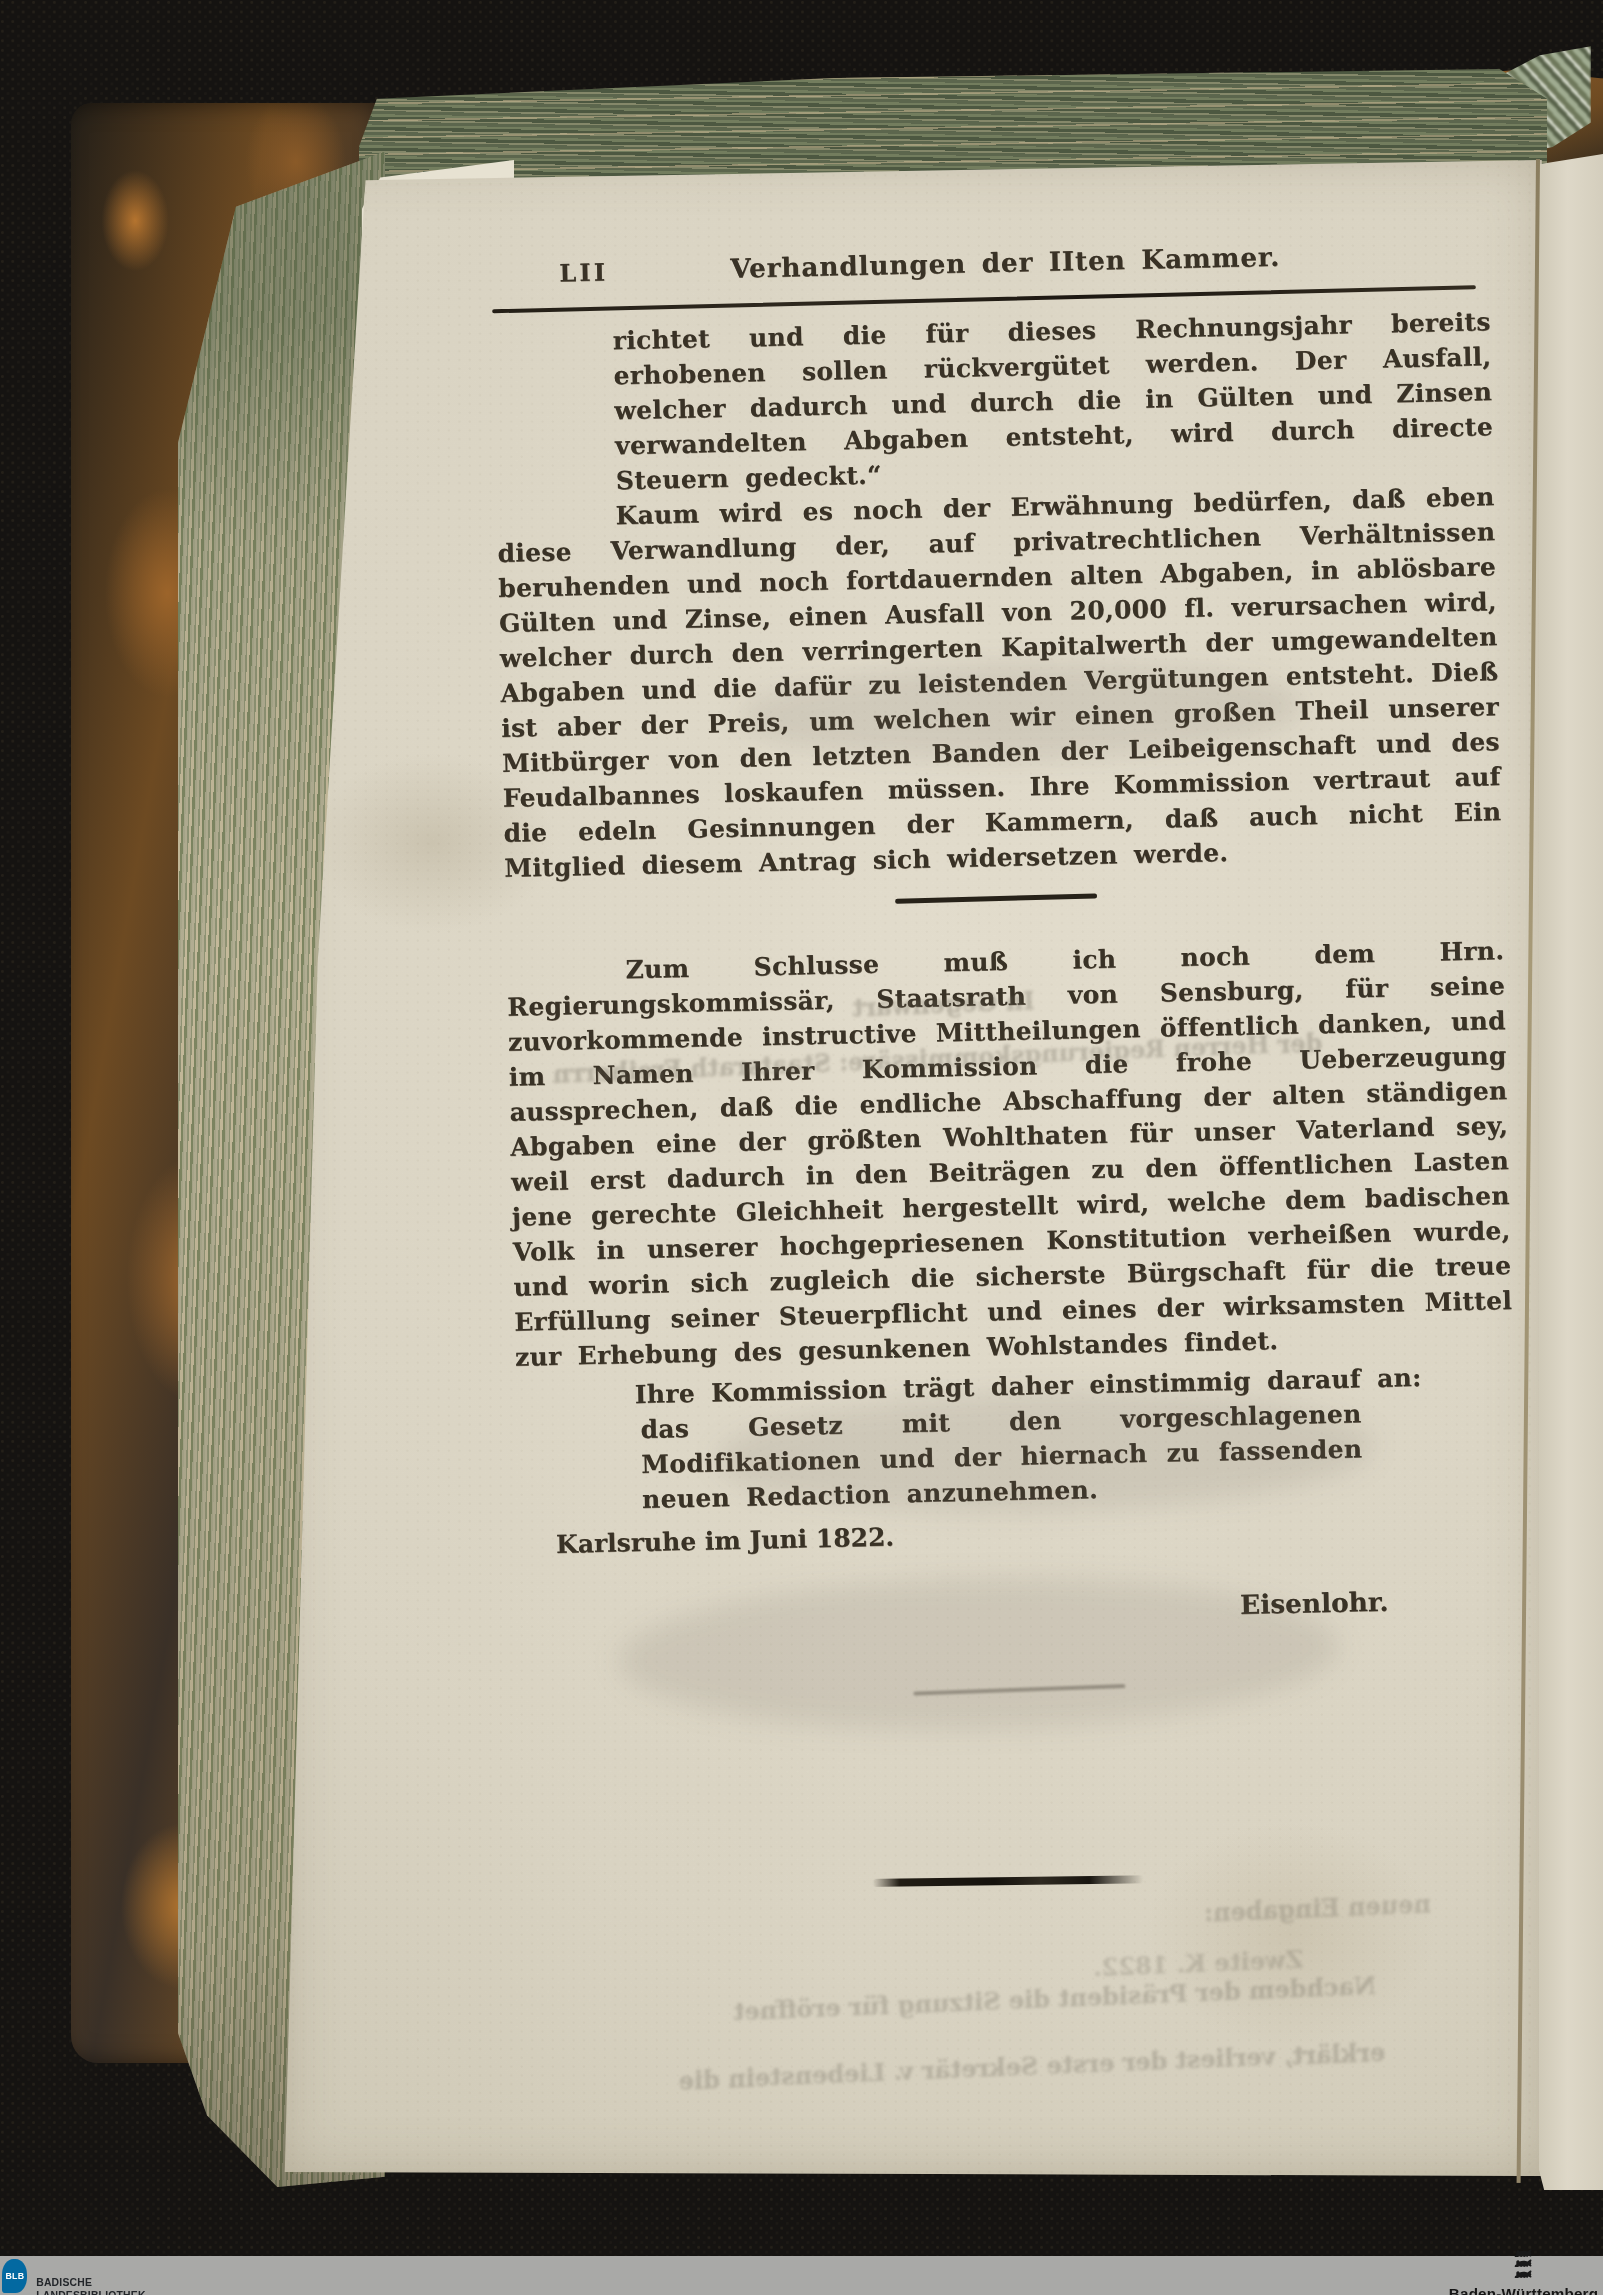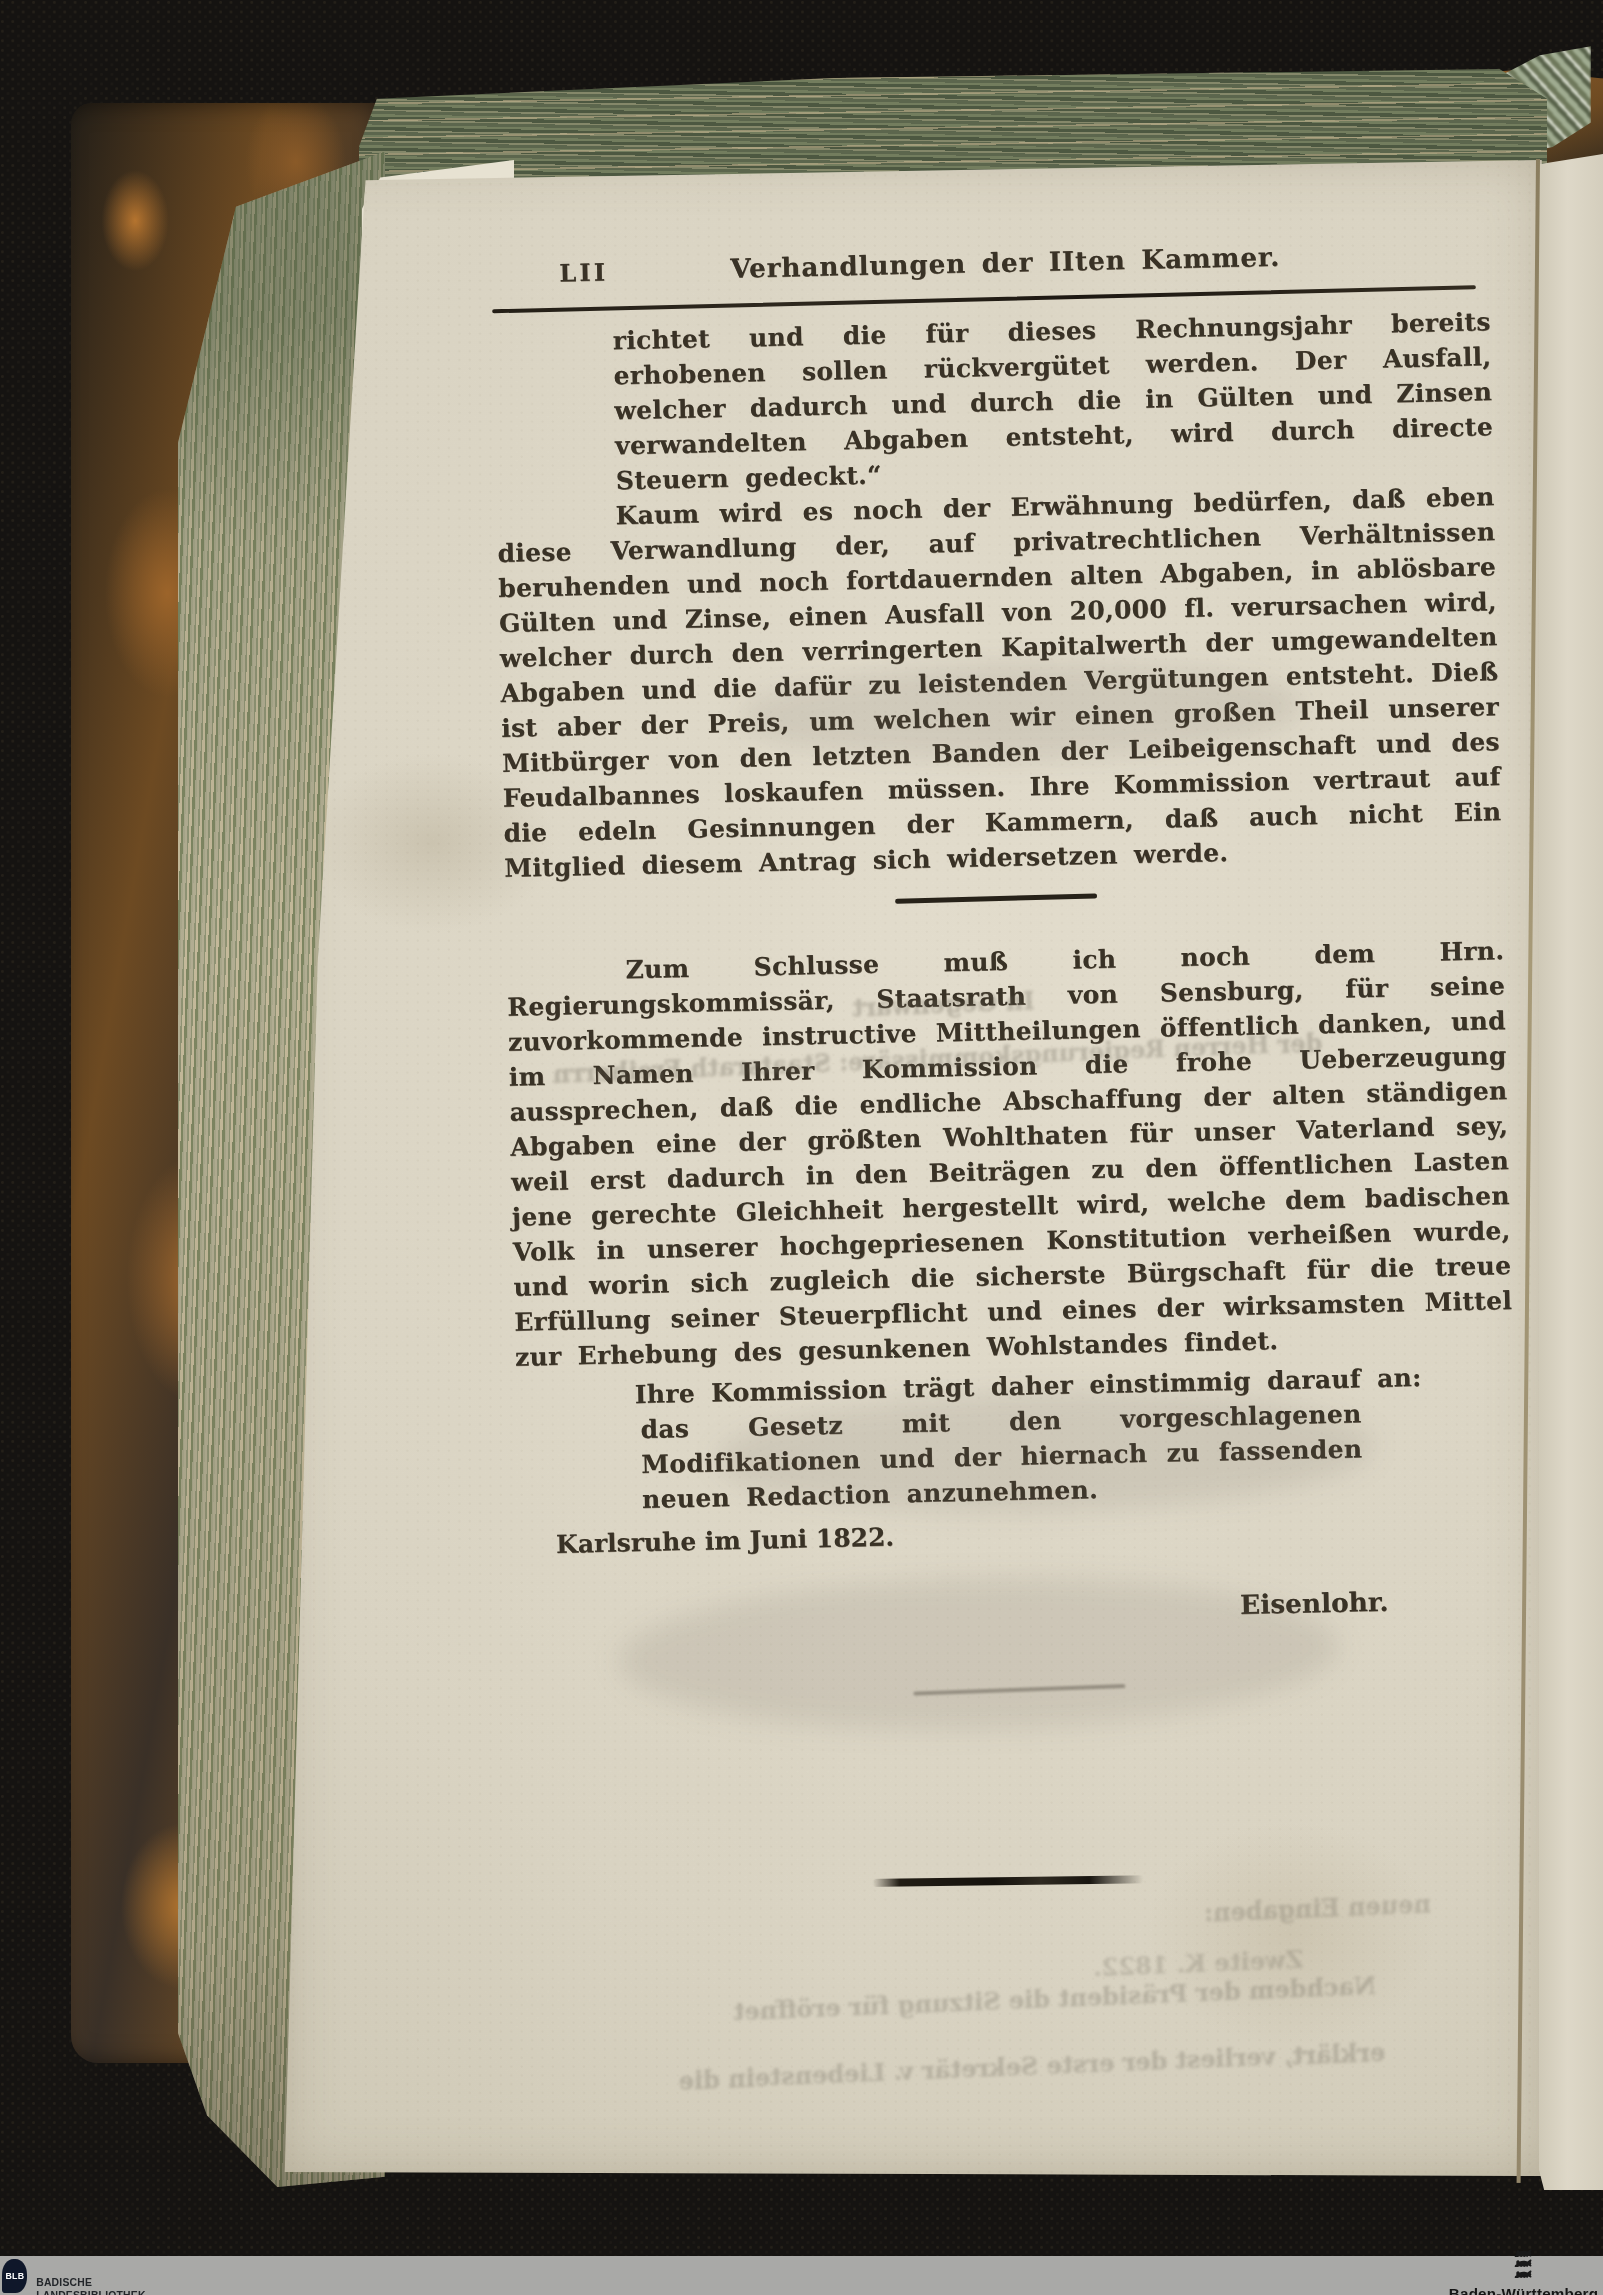--- a/index.html
+++ b/index.html
@@ -145,21 +145,21 @@
     position:absolute;background:rgba(100,95,82,.13);border-radius:50%;filter:blur(13px);
   }
   
   .footer-bar{
     position:absolute;left:0;top:2256px;width:1603px;height:39px;z-index:10;
     background:#a9a9a7;display:flex;align-items:center;justify-content:space-between;
     font-family:"Liberation Sans", sans-serif;
   }
   .blb{display:flex;align-items:center;margin-left:2.4px;}
   .blb-badge{
-    width:25px;height:34px;background:#0f172a;border-radius:46% 46% 46% 10%;
+    width:25px;height:34px;background:#0369a1;border-radius:46% 46% 46% 10%;
     display:flex;align-items:center;justify-content:center;
     color:#fff;font-size:8.8px;font-weight:bold;letter-spacing:0.2px;
   }
   .blb-text{margin-left:8.8px;color:#23262a;font-size:10.4px;font-weight:bold;line-height:1.22;letter-spacing:0.2px;margin-top:28px;}
   .bw{display:flex;align-items:center;margin-right:4.8px;gap:5.6px;flex-direction:column;}
   .bw-lions{display:flex;flex-direction:column;gap:0.8px;}
   .bw-lions svg{display:block;}
   .bw-text{color:#161616;font-size:15.2px;font-weight:bold;letter-spacing:0.2px;}
 </style>
 </head>

